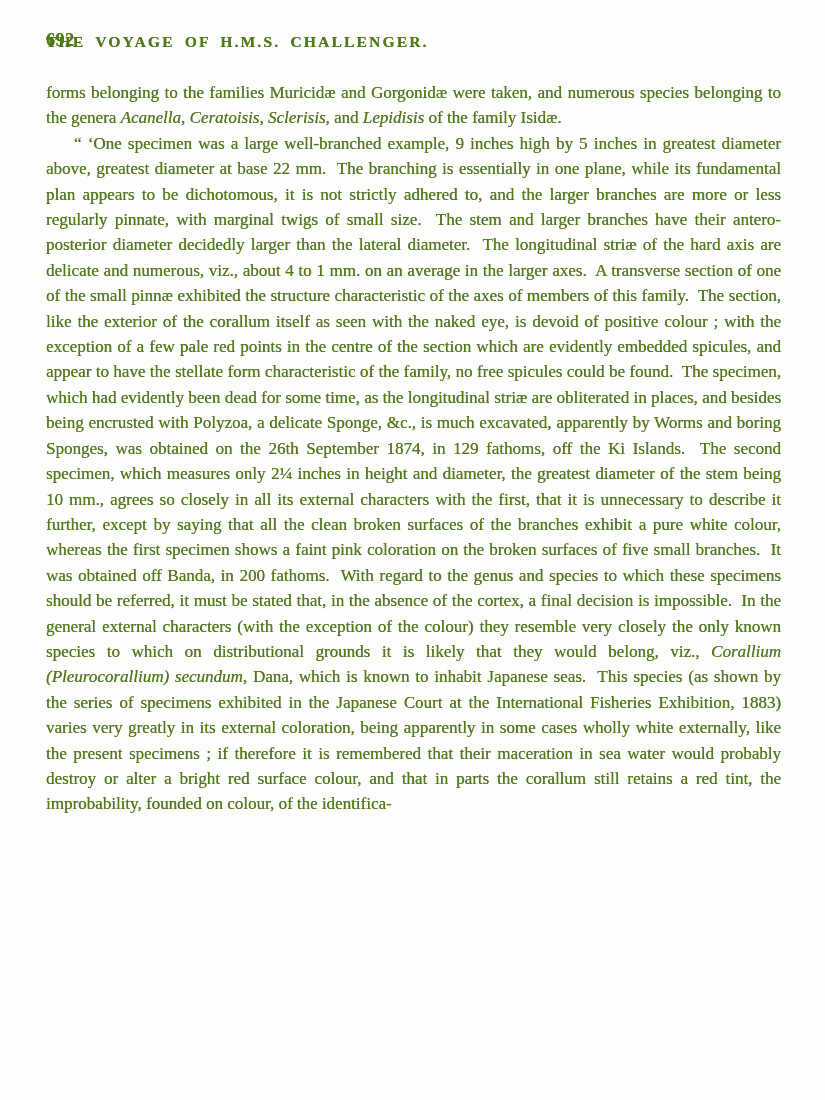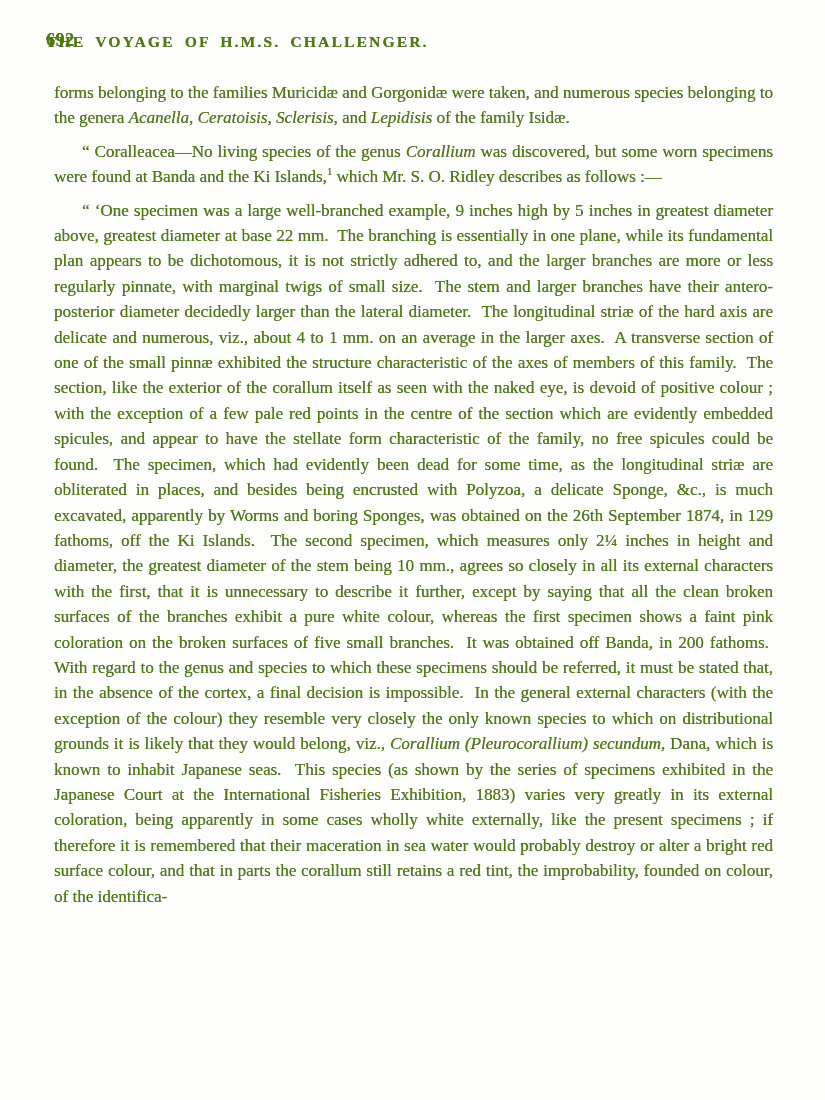--- a/index.html
+++ b/index.html
@@ -17,38 +17,37 @@
     .header { position: relative; height: 26px; margin-bottom: 24px; }
     .page-number {
       position: absolute; left: 0; top: 0;
       font-size: 18px; font-weight: bold; letter-spacing: 0.5px;
     }
     .running-title {
       text-align: left; font-size: 15.5px; font-weight: bold;
       letter-spacing: 2.2px; word-spacing: 4px; padding-top: 3px;
     }
     .body-text { font-size: 17px; line-height: 25.4px; text-align: justify; }
-    .para { margin: 8px; }
+    .para { margin: 0; }
     .para.indent { text-indent: 28px; }
     .it { font-style: italic; }
     .body-text sup { font-size: 10.5px; line-height: 0; }
     .footnote {
       margin: 9px 0 0 0; font-size: 13.3px; line-height: 17px;
       padding-left: 4px; text-align: left;
     }
     .footnote sup { font-size: 9.5px; line-height: 0; }
   </style>
 </head>
 <body>
 
 <div class="page">
   <div class="header">
     <span class="page-number">692</span>
     <div class="running-title">THE VOYAGE OF H.M.S. CHALLENGER.</div>
   </div>
 
   <div class="body-text">
       <p class="para"><span>forms belonging to the families Muricidæ and Gorgonidæ were taken, and numerous species belonging to the genera </span><span class="it">Acanella</span><span>, </span><span class="it">Ceratoisis</span><span>, </span><span class="it">Sclerisis</span><span>, and </span><span class="it">Lepidisis</span><span> of the family Isidæ.</span></p>
-      <p class="para indent"><span>“ Coralleacea—No living species of the genus </span><span class="it">Corallium</span><span> was discovered, but some worn specimens were found at Banda and the Ki Islands,</span><sup>1</sup><span> which Mr. S. O. Ridley describes as follows&nbsp;:—</span></p>
       <p class="para indent"><span>“ ‘One specimen was a large well-branched example, 9 inches high by 5 inches in greatest diameter above, greatest diameter at base 22 mm.&nbsp; The branching is essentially in one plane, while its fundamental plan appears to be dichotomous, it is not strictly adhered to, and the larger branches are more or less regularly pinnate, with marginal twigs of small size.&nbsp; The stem and larger branches have their antero-posterior diameter decidedly larger than the lateral diameter.&nbsp; The longitudinal striæ of the hard axis are delicate and numerous, viz., about 4 to 1 mm. on an average in the larger axes.&nbsp; A transverse section of one of the small pinnæ exhibited the structure characteristic of the axes of members of this family.&nbsp; The section, like the exterior of the corallum itself as seen with the naked eye, is devoid of positive colour&nbsp;; with the exception of a few pale red points in the centre of the section which are evidently embedded spicules, and appear to have the stellate form characteristic of the family, no free spicules could be found.&nbsp; The specimen, which had evidently been dead for some time, as the longitudinal striæ are obliterated in places, and besides being encrusted with Polyzoa, a delicate Sponge, &amp;c., is much excavated, apparently by Worms and boring Sponges, was obtained on the 26th September 1874, in 129 fathoms, off the Ki Islands.&nbsp; The second specimen, which measures only 2¼ inches in height and diameter, the greatest diameter of the stem being 10 mm., agrees so closely in all its external characters with the first, that it is unnecessary to describe it further, except by saying that all the clean broken surfaces of the branches exhibit a pure white colour, whereas the first specimen shows a faint pink coloration on the broken surfaces of five small branches.&nbsp; It was obtained off Banda, in 200 fathoms.&nbsp; With regard to the genus and species to which these specimens should be referred, it must be stated that, in the absence of the cortex, a final decision is impossible.&nbsp; In the general external characters (with the exception of the colour) they resemble very closely the only known species to which on distributional grounds it is likely that they would belong, viz., </span><span class="it">Corallium (Pleurocorallium) secundum</span><span>, Dana, which is known to inhabit Japanese seas.&nbsp; This species (as shown by the series of specimens exhibited in the Japanese Court at the International Fisheries Exhibition, 1883) varies very greatly in its external coloration, being apparently in some cases wholly white externally, like the present specimens&nbsp;; if therefore it is remembered that their maceration in sea water would probably destroy or alter a bright red surface colour, and that in parts the corallum still retains a red tint, the improbability, founded on colour, of the identifica-</span></p>
     </div>
 
 </div>
 
 </body></html>

